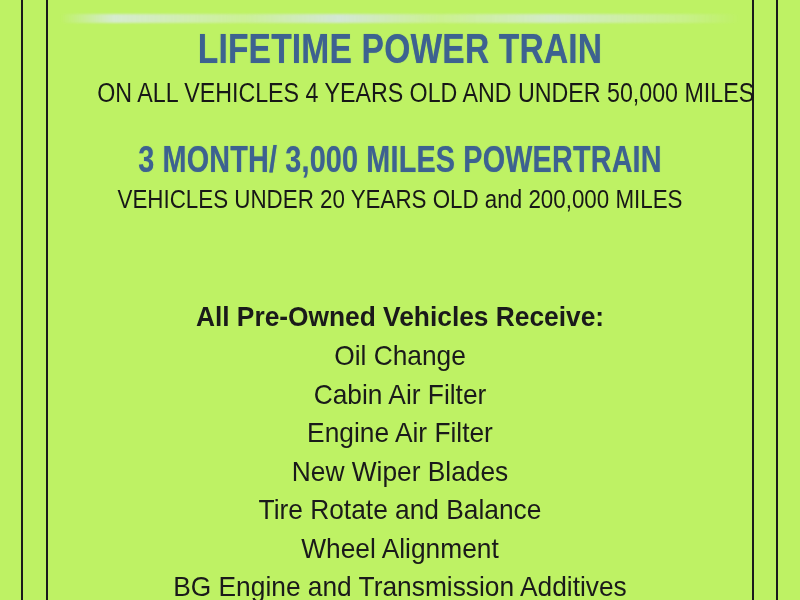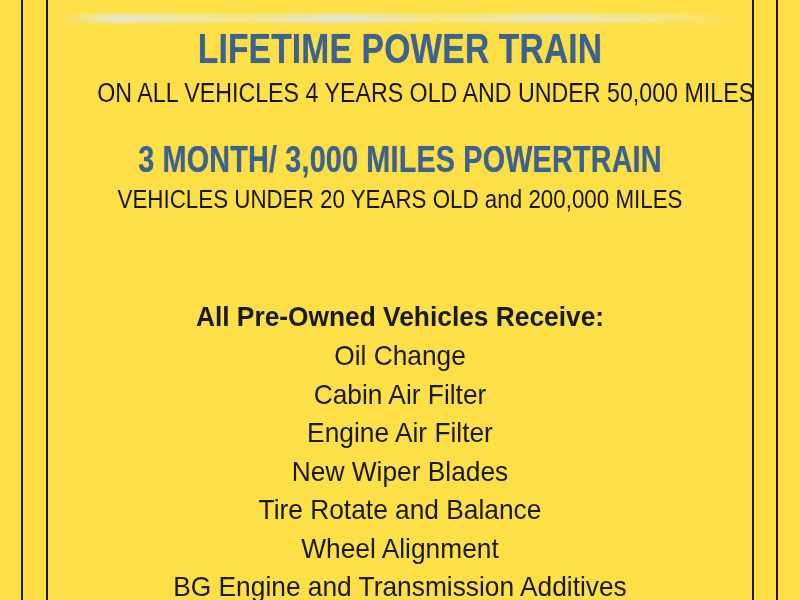--- a/index.html
+++ b/index.html
@@ -7,21 +7,21 @@
     margin: 0;
     padding: 0;
     background: #ffffff;
   }
 
   #page {
     position: relative;
     width: 800px;
     height: 600px;
     overflow: hidden;
-    background: #fde047;
+    background: #bef264;
     font-family: "Liberation Sans", "DejaVu Sans", sans-serif;
     -webkit-font-smoothing: antialiased;
   }
 
   
   .rule {
     position: absolute;
     top: 0;
     height: 600px;
     width: 2px;

